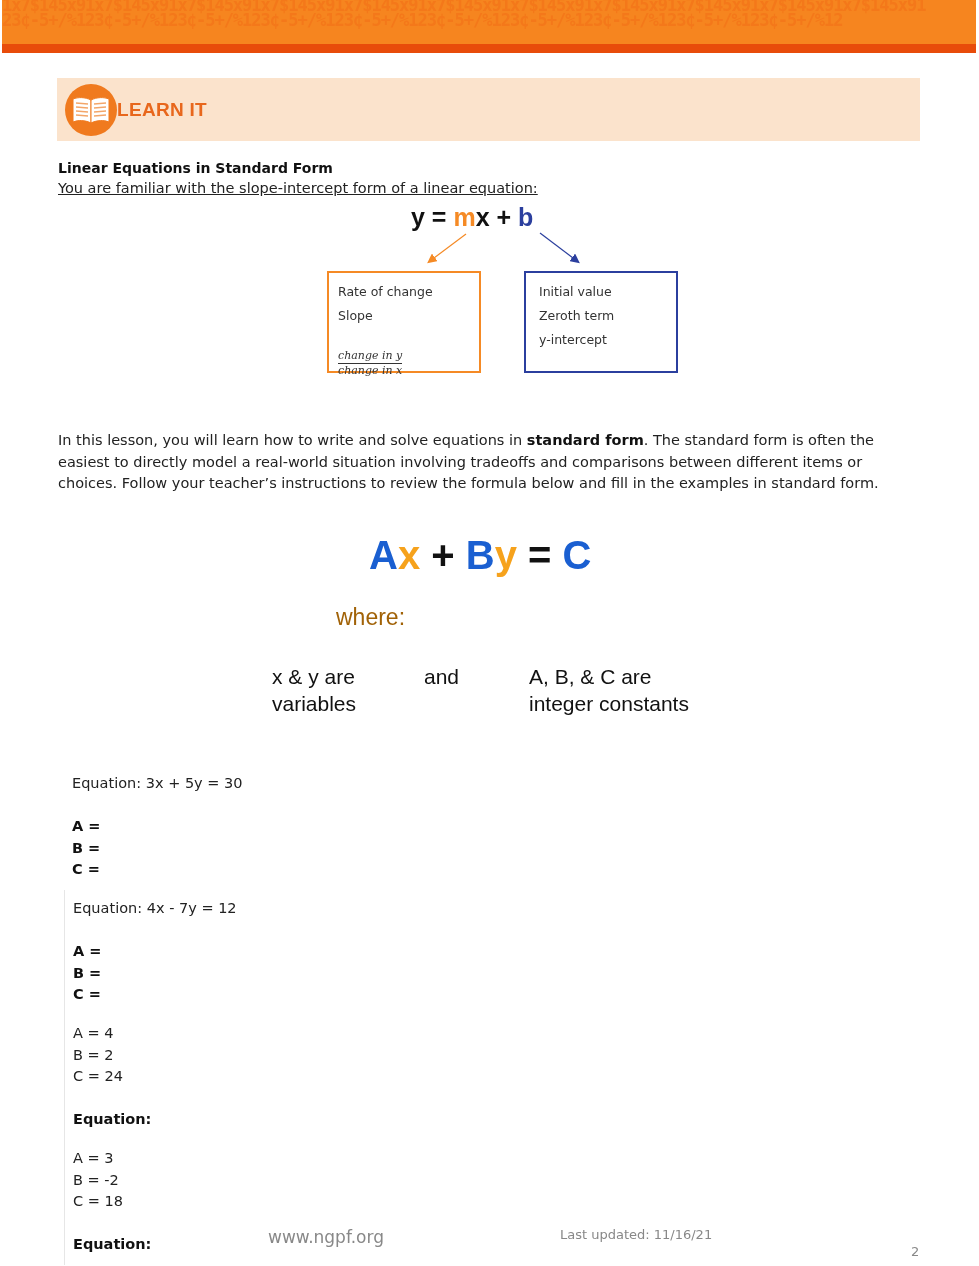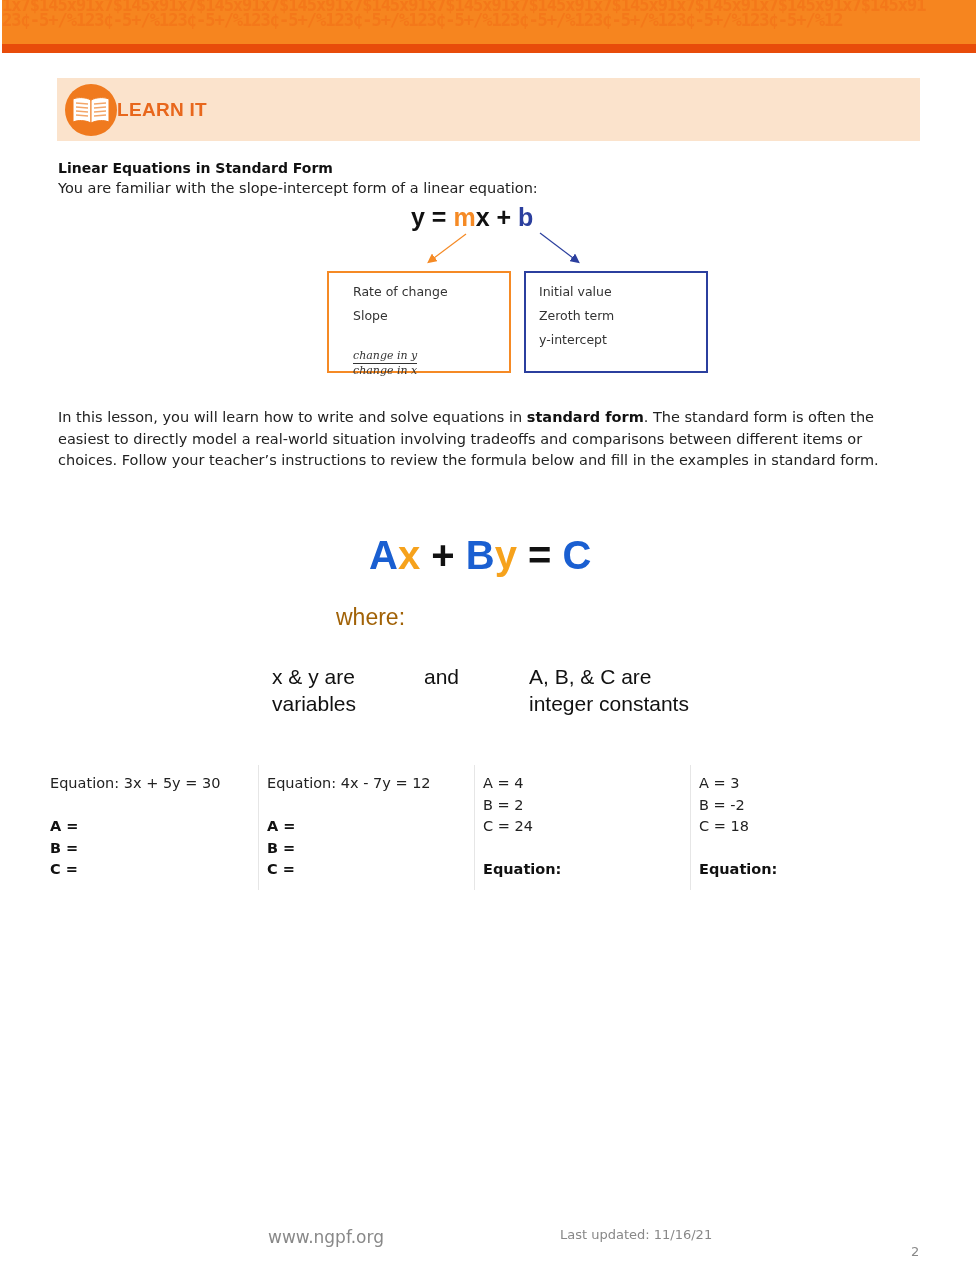--- a/index.html
+++ b/index.html
@@ -29,47 +29,47 @@
     }
     .learn-title {
       font-family: "Liberation Sans", sans-serif; font-weight: bold;
       font-size: 19px; color: #e8671c; letter-spacing: 0.3px;
     }
 
     .section-title {
       position: absolute; left: 58px; top: 160px; font-size: 14px; font-weight: bold; color: #111;
     }
     .intro {
-      position: absolute; left: 58px; top: 180px; font-size: 14.5px; color: #222;
+      position: absolute; left: 58px; top: 180px; font-size: 14.5px; color: #222; text-decoration: underline;
     }
 
     .slope-eq {
       position: absolute; left: 411px; top: 203px; font-family: "Liberation Sans", sans-serif;
       font-size: 25px; font-weight: bold; color: #111;
     }
     .slope-eq .m { color: #f58a25; }
     .slope-eq .b { color: #2b3f9e; }
 
     .arrows { position: absolute; left: 0; top: 0; width: 979px; height: 400px; pointer-events: none; }
 
     .box {
-      position: absolute; top: 271px; width: 184px; height: 102px; padding: 10px 24px;
+      position: absolute; top: 271px; width: 154px; height: 102px; padding: 10px 9px;
       font-size: 12.5px; color: #333; background: #fff;
     }
     .box .line { height: 24px; line-height: 18px; }
     .box-orange { left: 327px; border: 2px solid #f58a25; }
     .box-blue { left: 524px; border: 2px solid #2b3f9e; padding-left: 13px; }
     .fraction {
       font-family: "DejaVu Serif", serif; font-style: italic; font-size: 11px; line-height: 14px;
       display: inline-block;
     }
     .fraction .num { border-bottom: 1px solid #333; display: block; margin-top: 18px; }
 
     .paragraph {
-      position: absolute; left: 58px; top: 407px; width: 866px; font-size: 14.5px;
+      position: absolute; left: 58px; top: 430px; width: 866px; font-size: 14.5px;
       line-height: 21.5px; color: #222;
     }
     .paragraph b { font-weight: bold; color: #111; }
 
     .std-eq {
       position: absolute; left: 369px; top: 533px; font-family: "Liberation Sans", sans-serif;
       font-weight: bold; font-size: 40px; color: #111;
     }
     .std-eq .cb { color: #1a5fd1; }
     .std-eq .co { color: #f6a21c; }
@@ -80,21 +80,21 @@
     }
     .def {
       position: absolute; top: 663px; font-family: "Liberation Sans", sans-serif;
       font-size: 21px; line-height: 27px; color: #111;
     }
     .def-left { left: 272px; }
     .def-and { left: 424px; }
     .def-right { left: 529px; }
 
     .examples {
-      position: absolute; left: 42px; top: 765px; width: 864px; display: flex;
+      position: absolute; left: 64px; top: 765px; width: 864px; display: flex; flex-direction: column;
     }
     .ex-col {
       width: 216px; min-height: 125px; padding: 8px 8px; font-size: 14.5px; line-height: 21.5px;
       color: #222; border-left: 1px solid #e6e6e6;
     }
     .ex-col:first-child { border-left: none; }
     .ex-col .bold { font-weight: bold; color: #111; }
     .ex-col .gap { height: 21.5px; }
 
     .footer-left {

